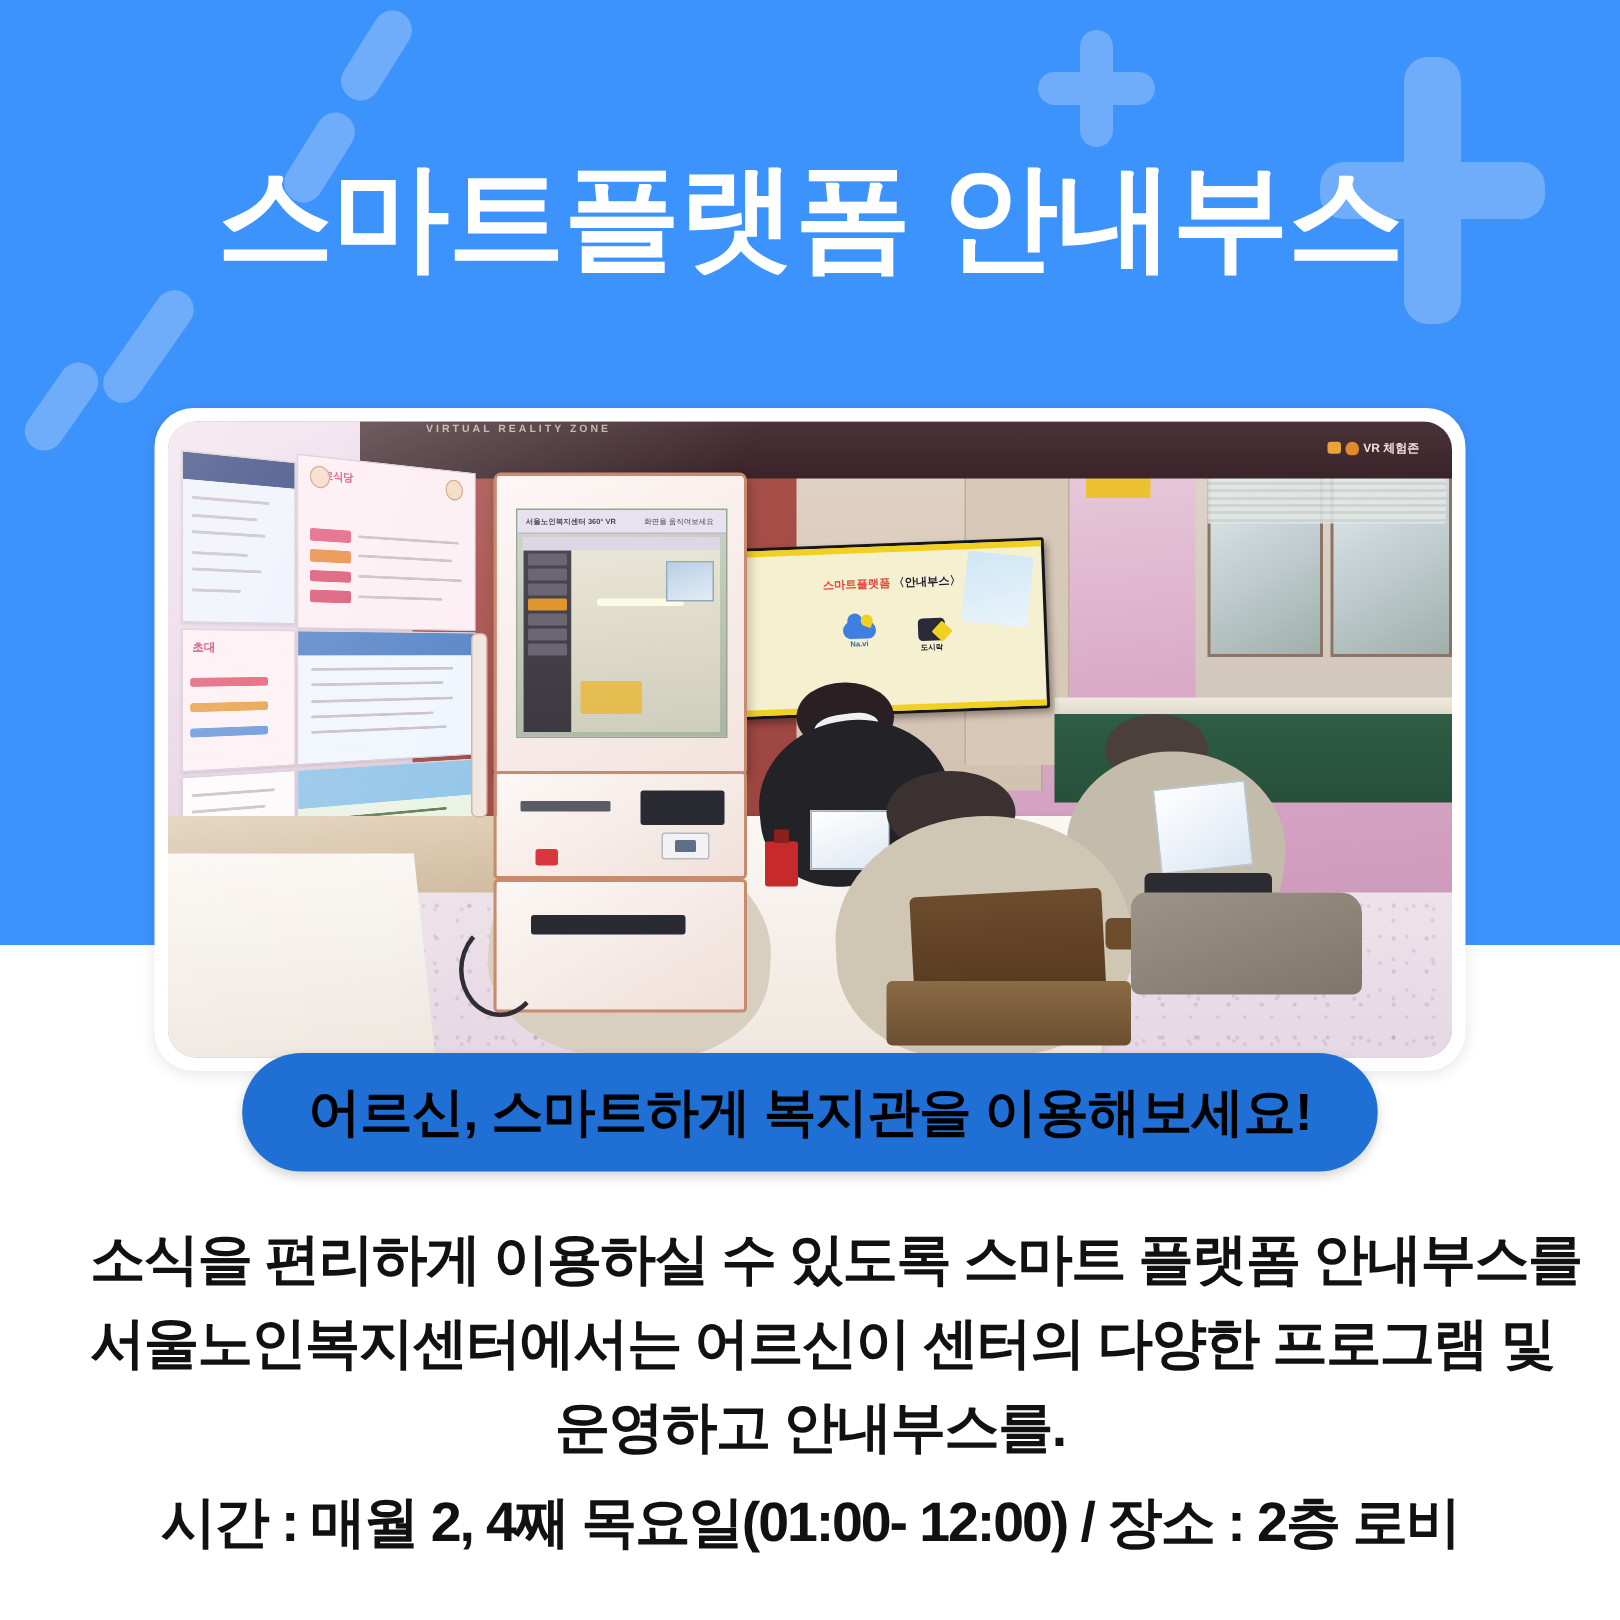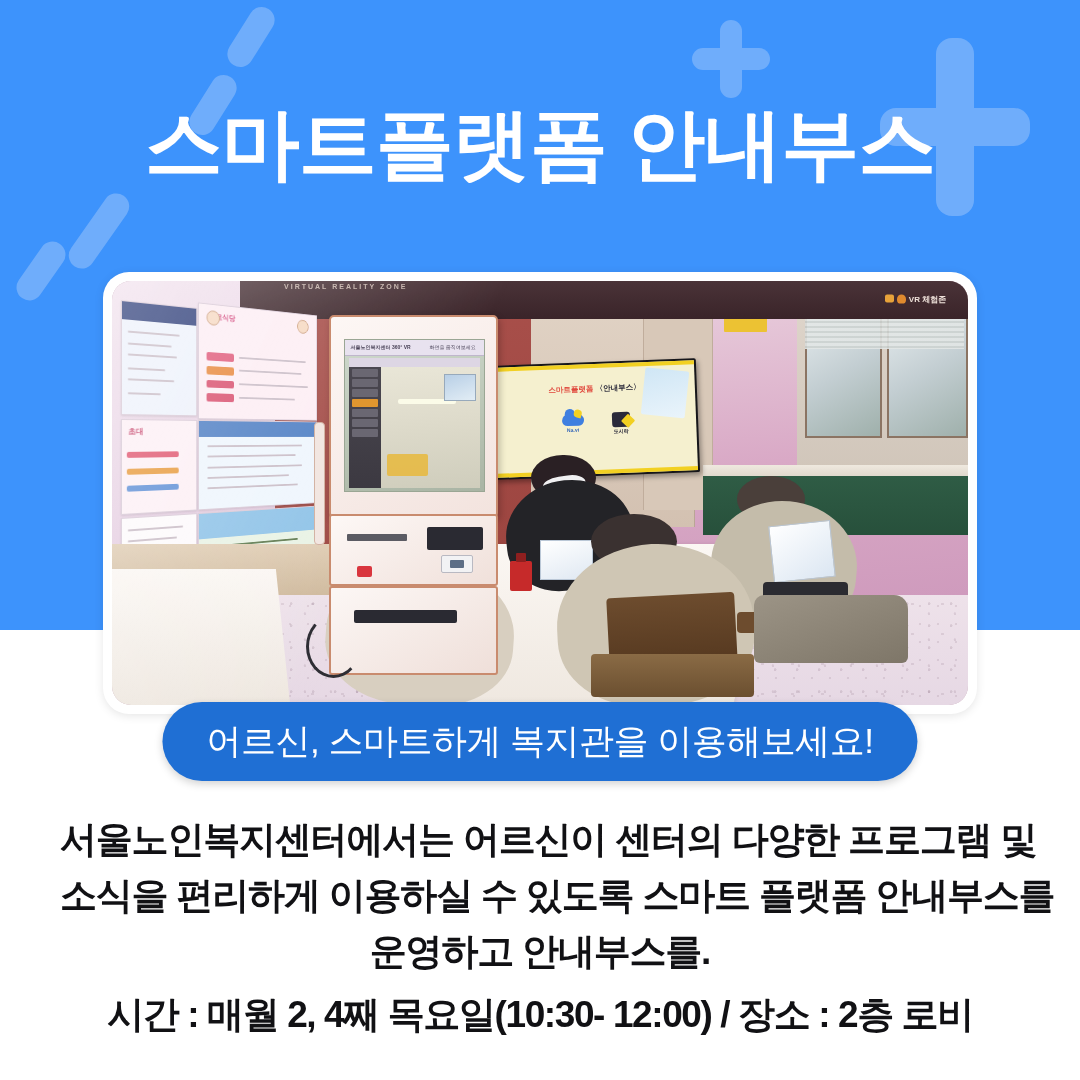--- a/index.html
+++ b/index.html
@@ -264,24 +264,24 @@
     background:#2b2b31;border-radius:4px;}
   .ph-tripod{position:absolute;left:39%;top:44%;width:3%;height:18%;}
   .ph-tripod i{position:absolute;background:#2a2a30;}
   .ph-glare{position:absolute;left:0;top:0;width:100%;height:100%;
     background:linear-gradient(115deg,rgba(255,255,255,.30) 0%,rgba(255,255,255,0) 38%);
     pointer-events:none;}
 
   
   .pill{
     position:absolute;left:50%;top:702px;transform:translateX(-50%);
-    background:#1f6fd4;color:#ffffff;
+    background:#1f6fd4;color:#000000;
     border-radius:999px;
     padding:16px 44px;
-    font-size:35px;font-weight:normal;letter-spacing:-.5px;
+    font-size:35px;font-weight:bold;letter-spacing:-.5px;
     white-space:nowrap;z-index:10;
     box-shadow:0 3px 8px rgba(0,0,0,.18);
   }
 
   
   .body-copy{
     position:absolute;left:50%;top:812px;transform:translateX(-50%);
     width:960px;text-align:center;color:#111114;
     font-size:37px;font-weight:bold;line-height:1.52;letter-spacing:-1.2px;
     z-index:9;
@@ -490,19 +490,19 @@
       <div class="ch-front-back"></div>
       <div class="ch-front-seat"></div>
 
       <div class="ph-glare"></div>
     </div>
   </div>
 
   <div class="pill">어르신, 스마트하게 복지관을 이용해보세요!</div>
 
   <div class="body-copy">
+    <p>소식을 편리하게 이용하실 수 있도록 스마트 플랫폼 안내부스를</p>
     <p>서울노인복지센터에서는 어르신이 센터의 다양한 프로그램 및</p>
-    <p>소식을 편리하게 이용하실 수 있도록 스마트 플랫폼 안내부스를</p>
     <p>운영하고 안내부스를.</p>
-    <p class="info">시간 : 매월 2, 4째 목요일(10:30- 12:00)  / 장소 : 2층 로비</p>
+    <p class="info">시간 : 매월 2, 4째 목요일(01:00- 12:00)  / 장소 : 2층 로비</p>
   </div>
 
 </div>
 
 </body></html>

